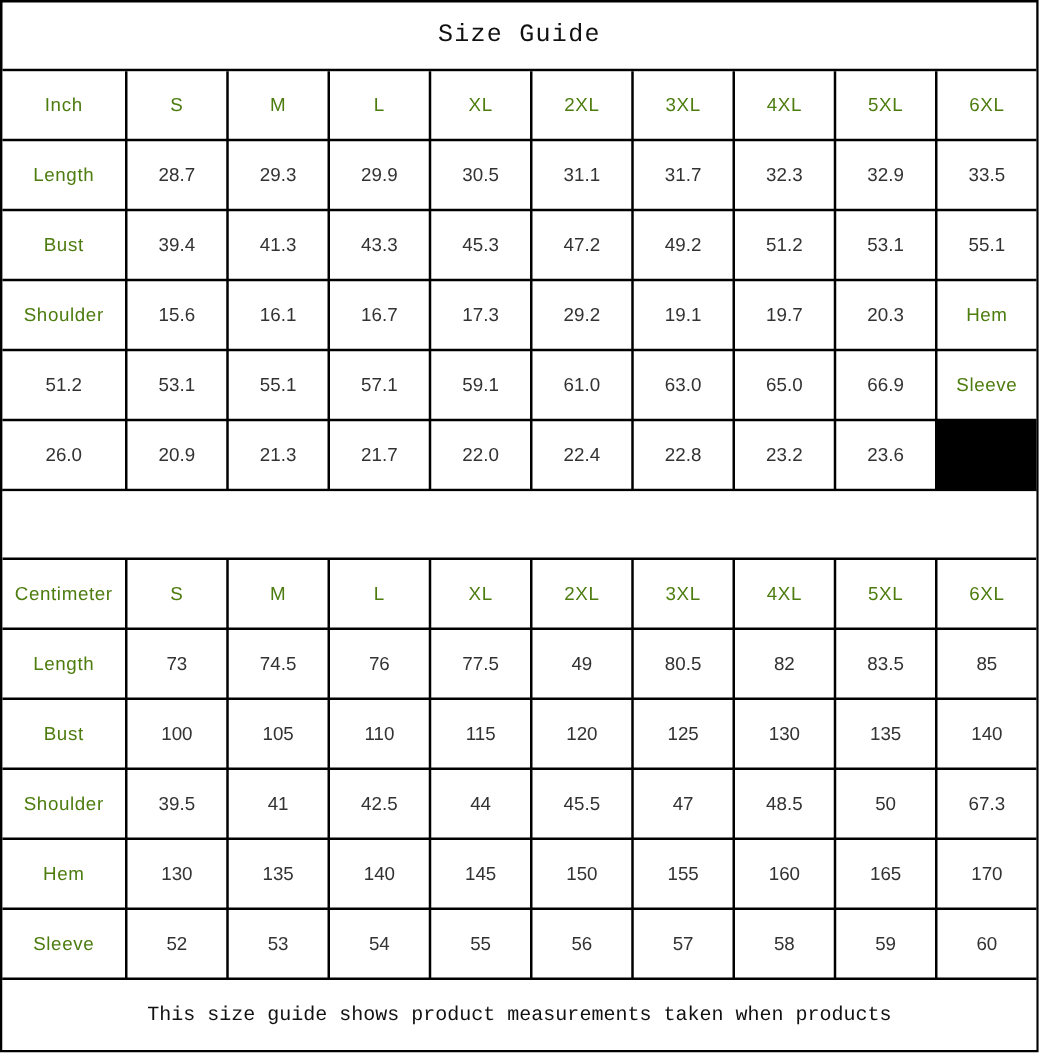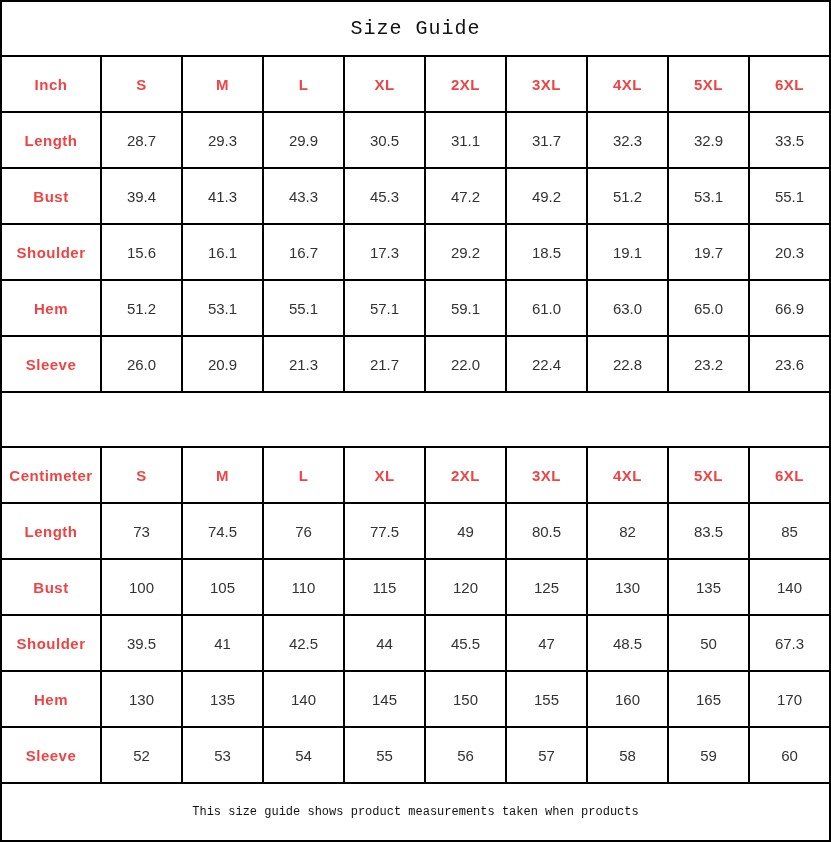--- a/index.html
+++ b/index.html
@@ -36,42 +36,42 @@
   }
   .cell {
     background: #fff;
     display: flex;
     align-items: center;
     justify-content: center;
     font-size: 15px;
     overflow: hidden;
   }
   .cell.head {
-    font-weight: bold;
-    color: #ef4444;
+    font-weight: normal;
+    color: #4d7c0f;
     letter-spacing: 0.5px;
   }
   .cell.value {
     font-weight: normal;
     color: #333;
   }
   .spacer {
     flex: 0 0 55px;
     box-sizing: border-box;
     border-bottom: 2px solid #000;
     background: #fff;
   }
   .footer {
     flex: 1 1 auto;
     display: flex;
     flex-direction: row;
     align-items: center;
     justify-content: center;
     font-family: "Liberation Mono", "DejaVu Sans Mono", monospace;
-    font-size: 12px;
+    font-size: 16px;
     line-height: 20px;
     color: #111;
     background: #fff;
     text-align: center;
   }
 </style>
 </head>
 <body>
 
 <div class="guide">
@@ -110,21 +110,20 @@
       <div class="cell value">49.2</div>
       <div class="cell value">51.2</div>
       <div class="cell value">53.1</div>
       <div class="cell value">55.1</div>
       <div class="cell head">Shoulder</div>
       <div class="cell value">15.6</div>
       <div class="cell value">16.1</div>
       <div class="cell value">16.7</div>
       <div class="cell value">17.3</div>
       <div class="cell value">29.2</div>
-      <div class="cell value">18.5</div>
       <div class="cell value">19.1</div>
       <div class="cell value">19.7</div>
       <div class="cell value">20.3</div>
       <div class="cell head">Hem</div>
       <div class="cell value">51.2</div>
       <div class="cell value">53.1</div>
       <div class="cell value">55.1</div>
       <div class="cell value">57.1</div>
       <div class="cell value">59.1</div>
       <div class="cell value">61.0</div>

